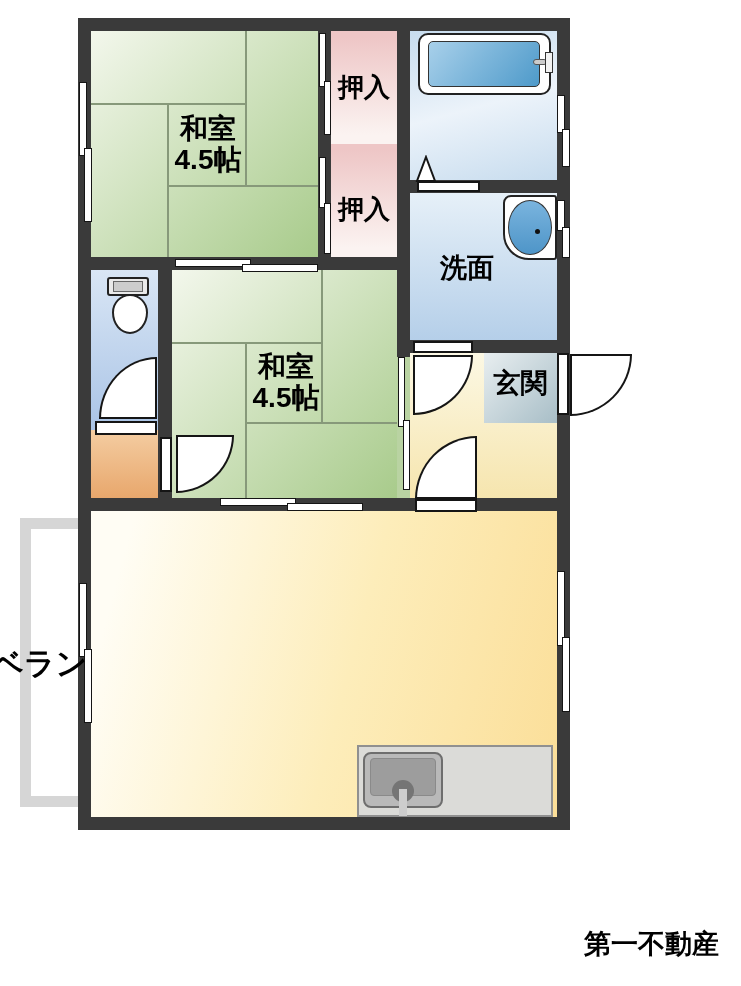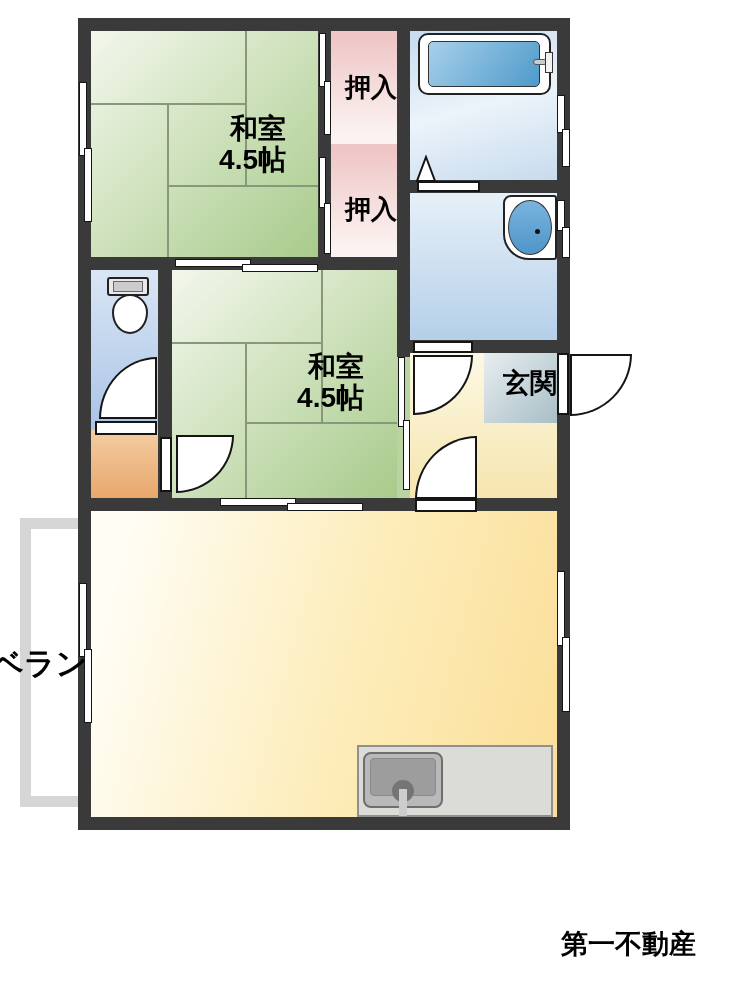--- a/index.html
+++ b/index.html
@@ -9,21 +9,21 @@
   .wall{position:absolute;background:var(--wall);}
   .tline{position:absolute;background:var(--tatami-line);}
   .panel{position:absolute;background:#fff;border:2px solid #151515;box-sizing:border-box;}
   .fan{position:absolute;background:#fff;border:2.5px solid #151515;box-sizing:border-box;}
   .win{position:absolute;}
   .win .p1,.win .p2{position:absolute;background:#fff;border:1.5px solid #151515;box-sizing:border-box;}
   .win.v .p1{left:0;top:0;width:62%;height:53%;}
   .win.v .p2{right:0;bottom:0;width:62%;height:53%;}
   .win.h .p1{left:0;top:0;width:53%;height:62%;}
   .win.h .p2{right:0;bottom:0;width:53%;height:62%;}
-  .label{position:absolute;font-weight:bold;color:#000;text-align:right;line-height:1.12;}
+  .label{position:absolute;font-weight:bold;color:#000;text-align:center;line-height:1.12;}
   .room{position:absolute;}
 </style>
 </head>
 <body>
 
 <div id="plan">
 
   <div class="room" style="left:91px;top:31px;width:227px;height:226px;background:linear-gradient(135deg,var(--tatami-light) 0%,var(--tatami-dark) 100%);"></div>
   <div class="room" style="left:331px;top:31px;width:66px;height:113px;background:linear-gradient(180deg,var(--closet-pink) 5%,var(--closet-pink-pale) 92%);"></div>
   <div class="room" style="left:331px;top:144px;width:66px;height:113px;background:linear-gradient(180deg,var(--closet-pink) 5%,var(--closet-pink-pale) 92%);"></div>
@@ -147,17 +147,18 @@
   <div class="label" style="left:130px;top:113px;width:156px;font-size:28px;">
     <span style="display:block;">和室</span>
     <span style="display:block;">4.5帖</span>
   </div>
   <div class="label" style="left:208px;top:351px;width:156px;font-size:28px;">
     <span style="display:block;">和室</span>
     <span style="display:block;">4.5帖</span>
   </div>
   <div class="label" style="left:331px;top:73px;width:66px;font-size:26px;">押入</div>
   <div class="label" style="left:331px;top:195px;width:66px;font-size:26px;">押入</div>
+  <div class="label" style="left:410px;top:253px;width:114px;font-size:27px;">洗面</div>
   <div class="label" style="left:484px;top:368px;width:73px;font-size:27px;">玄関</div>
   <div class="label" style="left:-8px;top:647px;width:100px;font-size:31px;text-align:left;">ベラン</div>
-  <div class="label" style="left:534px;top:929px;width:162px;font-size:27px;text-align:right;">第一不動産</div>
+  <div class="label" style="left:557px;top:929px;width:162px;font-size:27px;text-align:right;">第一不動産</div>
 
 </div>
 
 </body></html>

